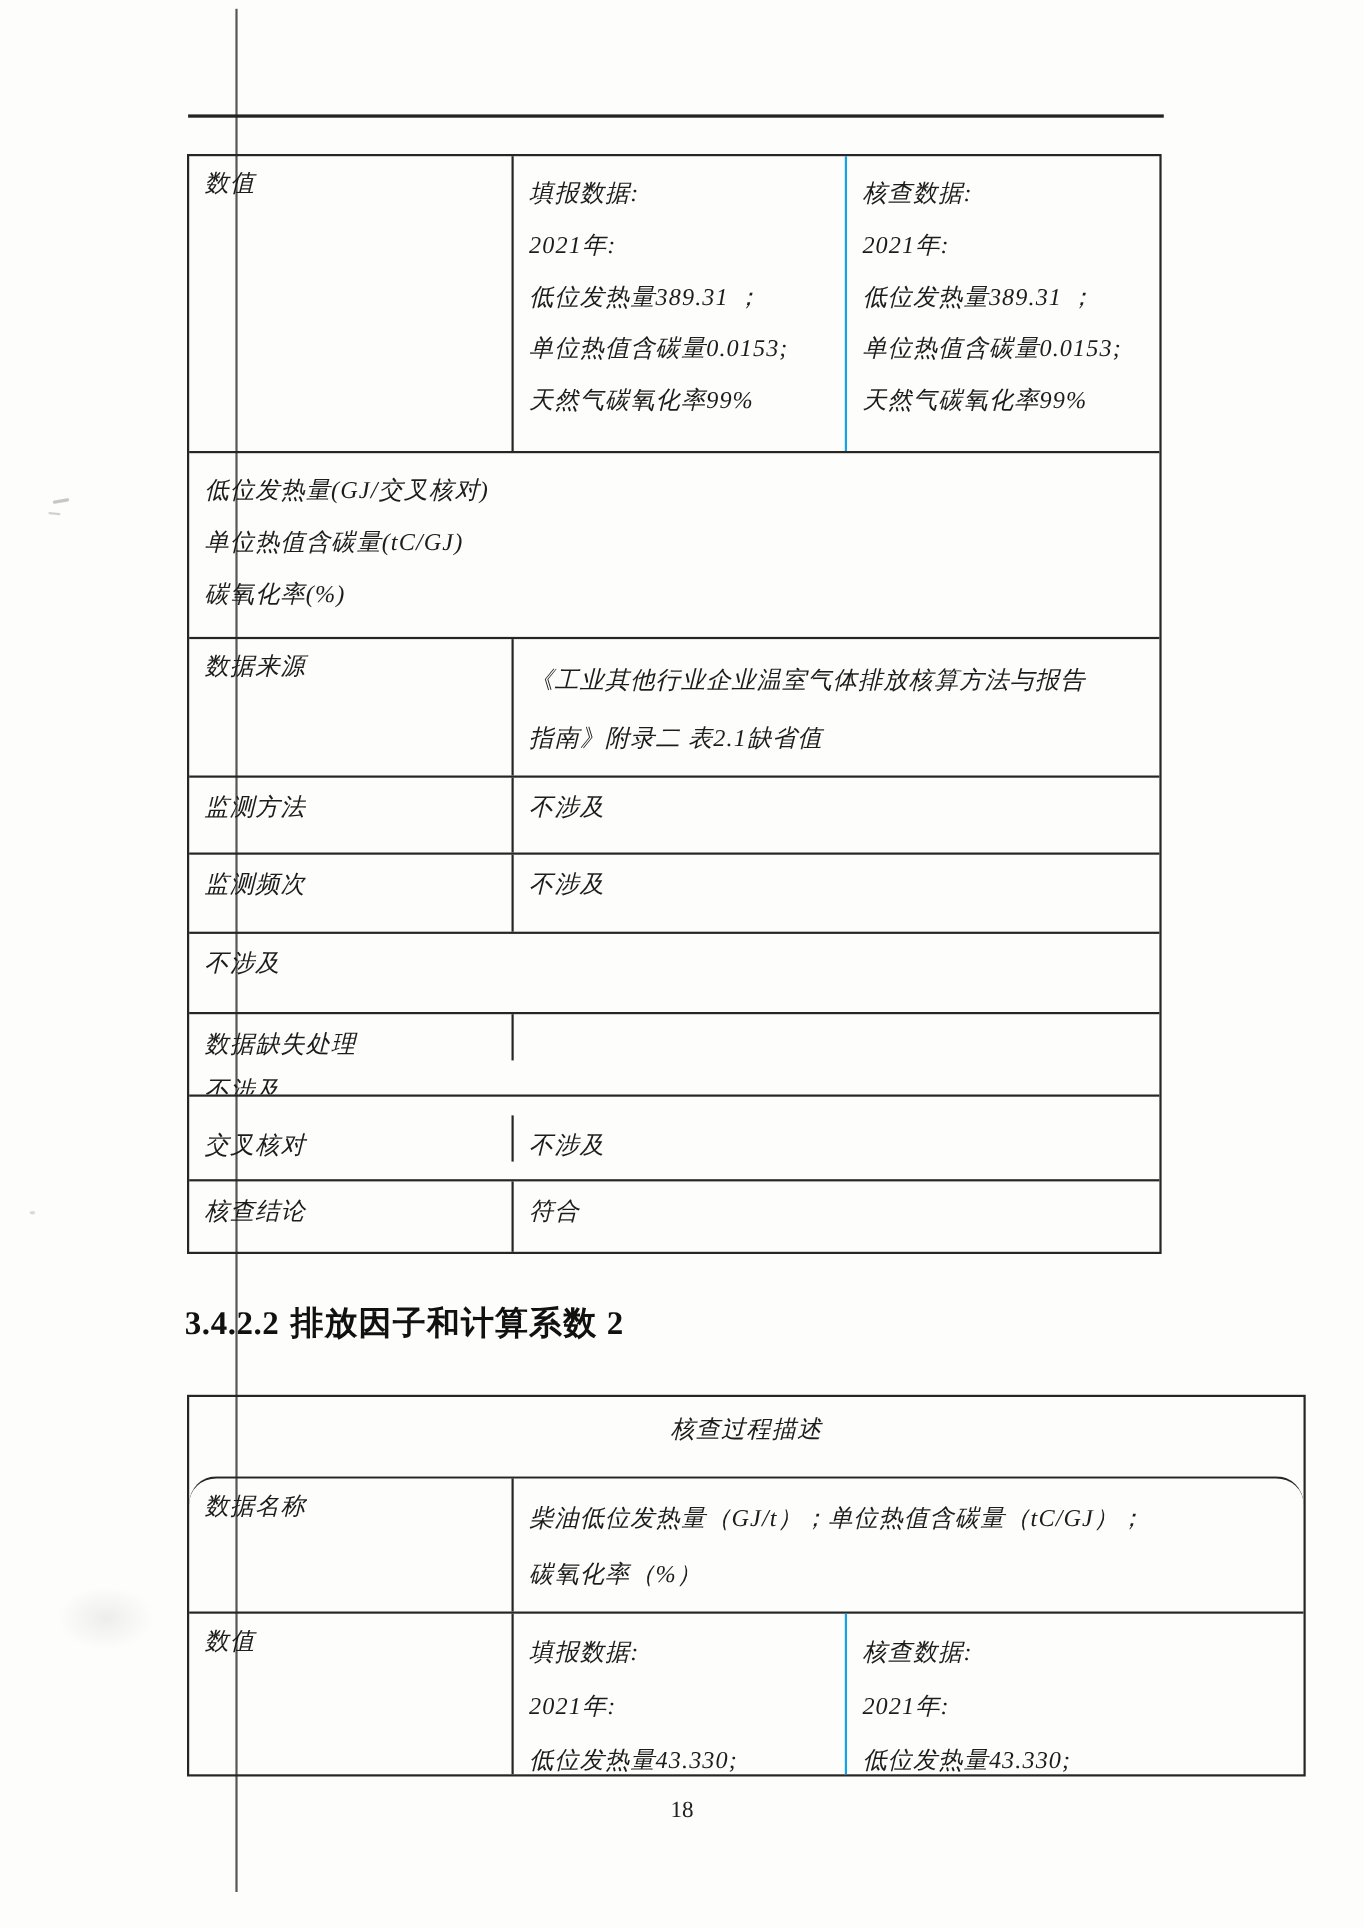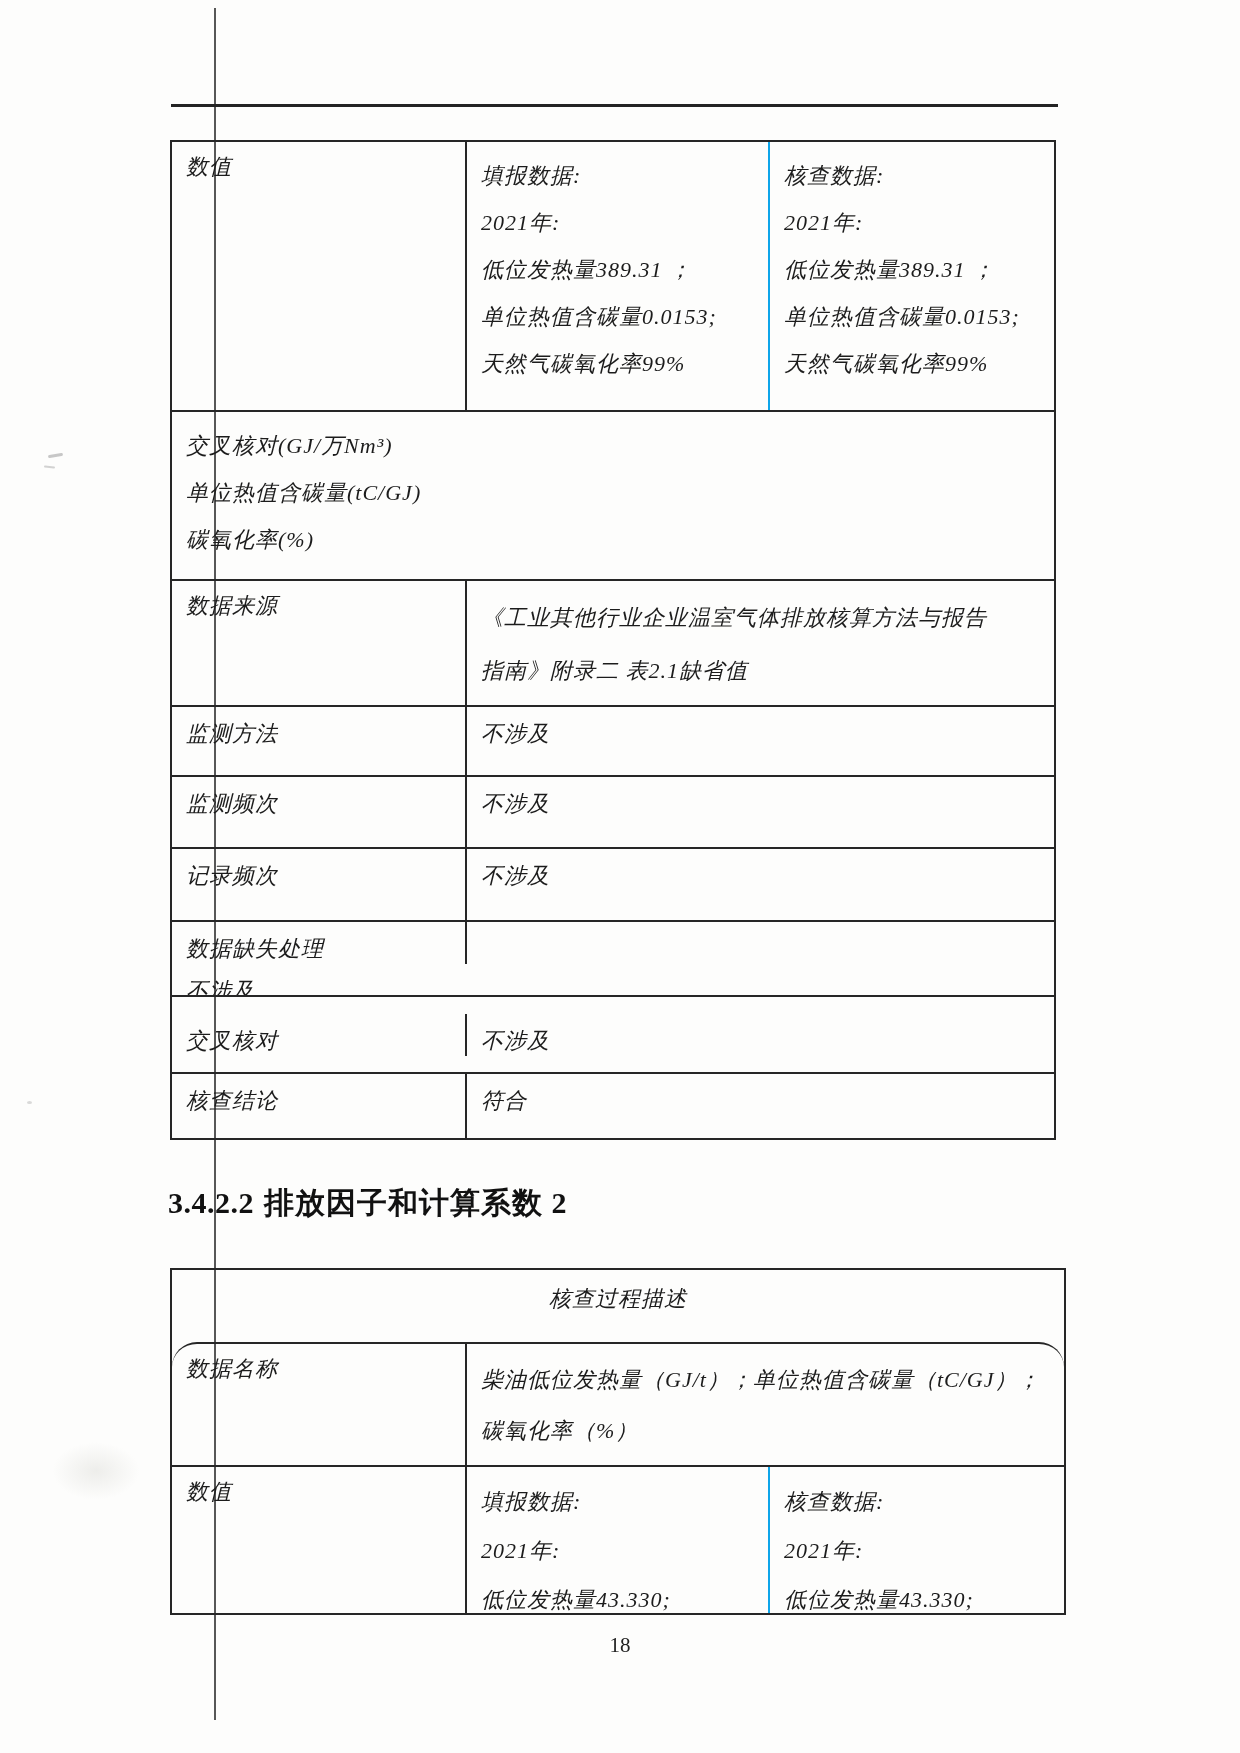--- a/index.html
+++ b/index.html
@@ -37,21 +37,21 @@
   
   .tbl{
     position:absolute;
     border:2px solid #262626;
     box-sizing:border-box;
     font-size:22px;
     letter-spacing:1px;
     font-style:italic;
   }
   .t1{left:170px;top:140px;width:886px;height:1000px;}
-  .t2{left:170px;top:1268px;width:896px;height:347px;}
+  .t2{left:170px;top:1268px;width:1017px;height:347px;}
   .row{display:flex;box-sizing:border-box;border-top:2px solid #262626;}
   .row.first{border-top:none;}
   .cell{box-sizing:border-box;padding:10px 6px 0 14px;overflow:hidden;}
   .c1{width:295px;flex:none;border-right:2px solid #262626;}
   .c2{width:303px;flex:none;border-right:2px solid #0ea5e9;}
   .c3{flex:1;}
   .c2full{flex:1;}
   .merged{flex:1;text-align:center;padding:14px 0 0 0;}
   .ln{line-height:47px;white-space:nowrap;}
   .ln-src{line-height:53px;white-space:nowrap;}
@@ -129,21 +129,21 @@
         <div class="ln">核查数据:</div>
         <div class="ln">2021年:</div>
         <div class="ln">低位发热量389.31 ；</div>
         <div class="ln">单位热值含碳量0.0153;</div>
         <div class="ln">天然气碳氧化率99%</div>
       </div>
     </div>
 
     <div class="row" style="height:169px;">
       <div class="cell c2full">
-        <div class="ln">交叉核对(GJ/万Nm³)</div>
+        <div class="ln">低位发热量(GJ/交叉核对)</div>
         <div class="ln">单位热值含碳量(tC/GJ)</div>
         <div class="ln">碳氧化率(%)</div>
       </div>
     </div>
 
     <div class="row" style="height:126px;">
       <div class="cell c1">
         <div class="lbl ln-src">数据来源</div>
       </div>
       <div class="cell c2full">
@@ -164,23 +164,20 @@
     <div class="row" style="height:72px;">
       <div class="cell c1 pad-lab">
         <div class="lbl">监测频次</div>
       </div>
       <div class="cell c2full pad-lab">
         <div class="lbl">不涉及</div>
       </div>
     </div>
 
     <div class="row" style="height:73px;">
-      <div class="cell c1 pad-lab">
-        <div class="lbl">记录频次</div>
-      </div>
       <div class="cell c2full pad-lab">
         <div class="lbl">不涉及</div>
       </div>
     </div>
 
     <div class="row" style="height:75px;flex-direction:column;">
       <div class="cell c1 pad-lab">
         <div class="lbl">数据缺失处理</div>
       </div>
       <div class="cell c2full pad-lab">

